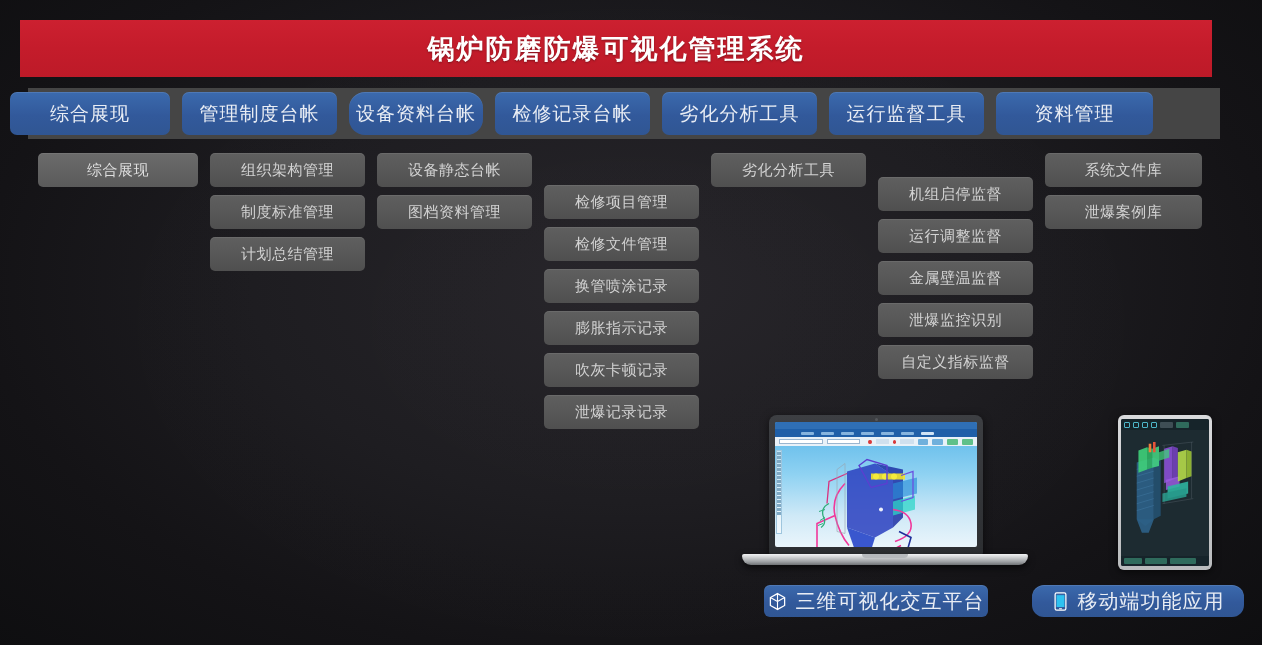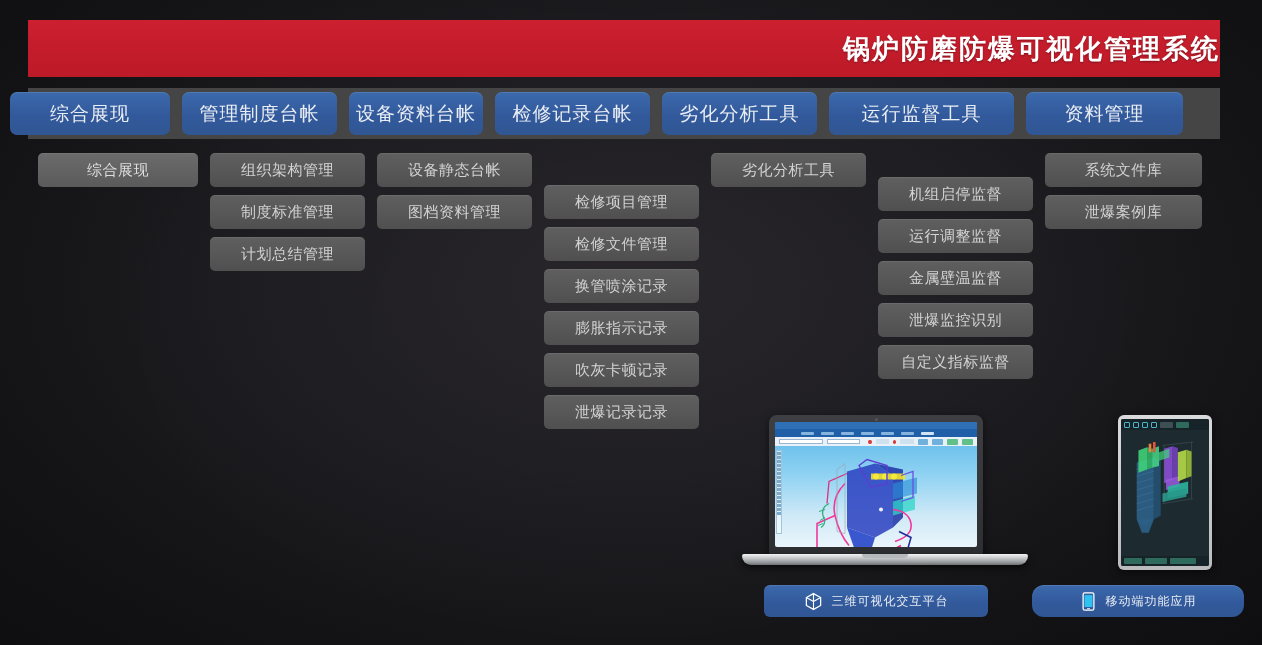--- a/index.html
+++ b/index.html
@@ -16,23 +16,23 @@
   
   body::after{
     content:""; position:absolute; inset:0; pointer-events:none;
     background:
       radial-gradient(ellipse 1100px 700px at 50% 50%, rgba(255,255,255,0.012) 0%, rgba(0,0,0,0) 55%),
       radial-gradient(ellipse 1400px 900px at 50% 50%, rgba(0,0,0,0) 55%, rgba(0,0,0,0.45) 100%);
   }
 
   
   .title-bar{
-    position:absolute; left:28px; top:20px; width:1192px; height:57px;
+    position:absolute; left:20px; top:20px; width:1192px; height:57px;
     background:linear-gradient(180deg,#cc2030 0%,#c41c2b 50%,#bd1a28 100%);
-    display:flex; align-items:center; justify-content:flex-end;
+    display:flex; align-items:center; justify-content:center;
     z-index:4;
   }
   .title-bar .txt{
     color:#ffffff; font-size:27px; font-weight:bold; letter-spacing:2px;
     text-shadow:0 1px 2px rgba(0,0,0,0.35);
   }
 
   
   .tabstrip{
     position:absolute; left:28px; top:88px; width:1192px; height:51px;
@@ -134,21 +134,21 @@
   .tb-top .lb.g{ background:#2f6b5c;}
   .tb-bot{ position:absolute; left:0; bottom:0; width:100%; height:10px; background:#16242a;
     display:flex; align-items:center; gap:3px; padding:0 3px;}
   .tb-bot .lb{ height:6px; border-radius:1px; background:#2f6b5c; }
 
   
   .cta{
     position:absolute; height:32px; border-radius:6px;
     background:linear-gradient(180deg,#3b6aad 0%,#32599b 55%,#305693 100%);
     display:flex; align-items:center; justify-content:center; gap:9px;
-    color:#e9edf4; font-size:12px; letter-spacing:1px; z-index:4;
+    color:#e9edf4; font-size:20px; letter-spacing:1px; z-index:4;
     box-shadow:inset 0 1px 0 rgba(255,255,255,0.10);
     cursor:pointer;
   }
   .cta-3d{ left:764px; top:585px; width:224px; }
   .cta-mb{ left:1032px; top:585px; width:212px;border-radius:12px; }
   .ico{ display:flex; align-items:center; justify-content:center; }
 </style>
 </head>
 <body>
 
@@ -157,30 +157,30 @@
 </div>
 
 <div class="tabstrip"></div>
 <div class="tabstrip-inner" id="tabs-host">
     <div class="tab" style="width: 160px;">
       <span>综合展现</span>
     </div>
     <div class="tab" style="width: 155px;">
       <span>管理制度台帐</span>
     </div>
-    <div class="tab" style="width: 134px;">
+    <div class="tab" style="width: 134px; border-radius: 16px;">
       <span>设备资料台帐</span>
     </div>
     <div class="tab" style="width: 155px;">
       <span>检修记录台帐</span>
     </div>
     <div class="tab" style="width: 155px;">
       <span>劣化分析工具</span>
     </div>
-    <div class="tab" style="width: 185px;">
+    <div class="tab" style="width: 155px;">
       <span>运行监督工具</span>
     </div>
     <div class="tab" style="width: 157px;">
       <span>资料管理</span>
     </div>
   </div>
 
 <div class="cols" id="cols-host">
     <div class="col" style="width: 160px;">
       <div class="mitem hl">

